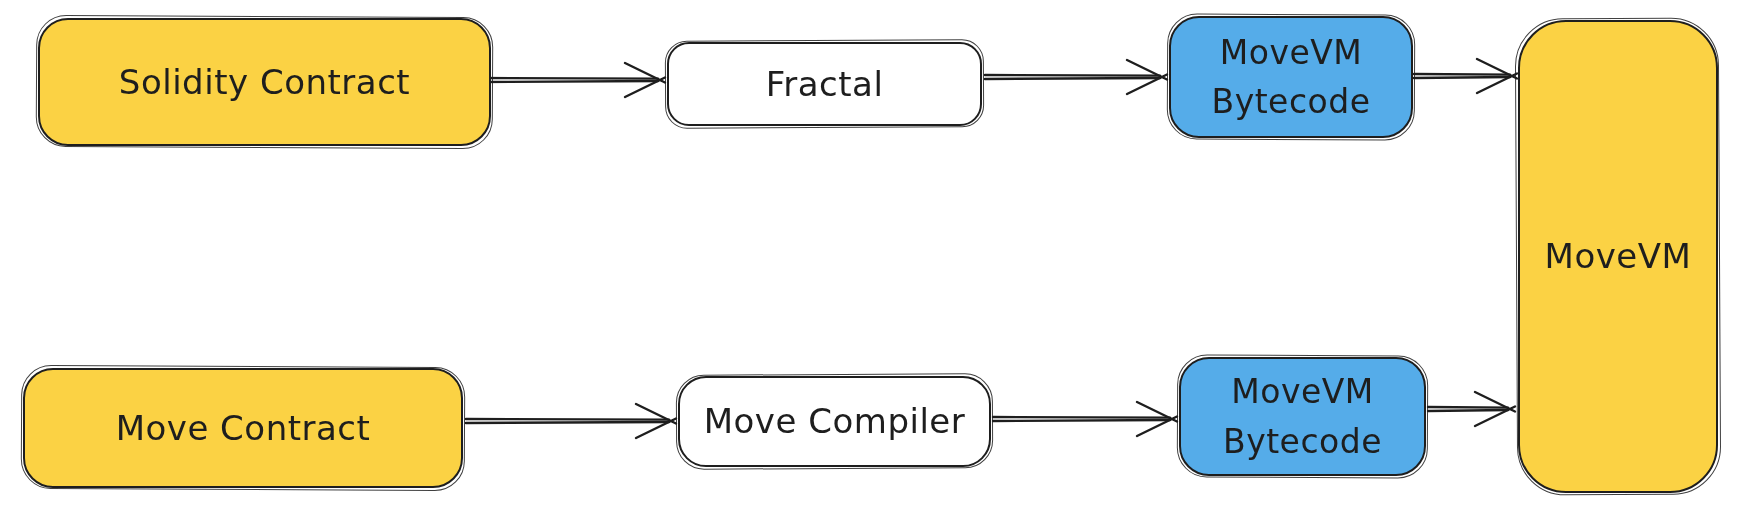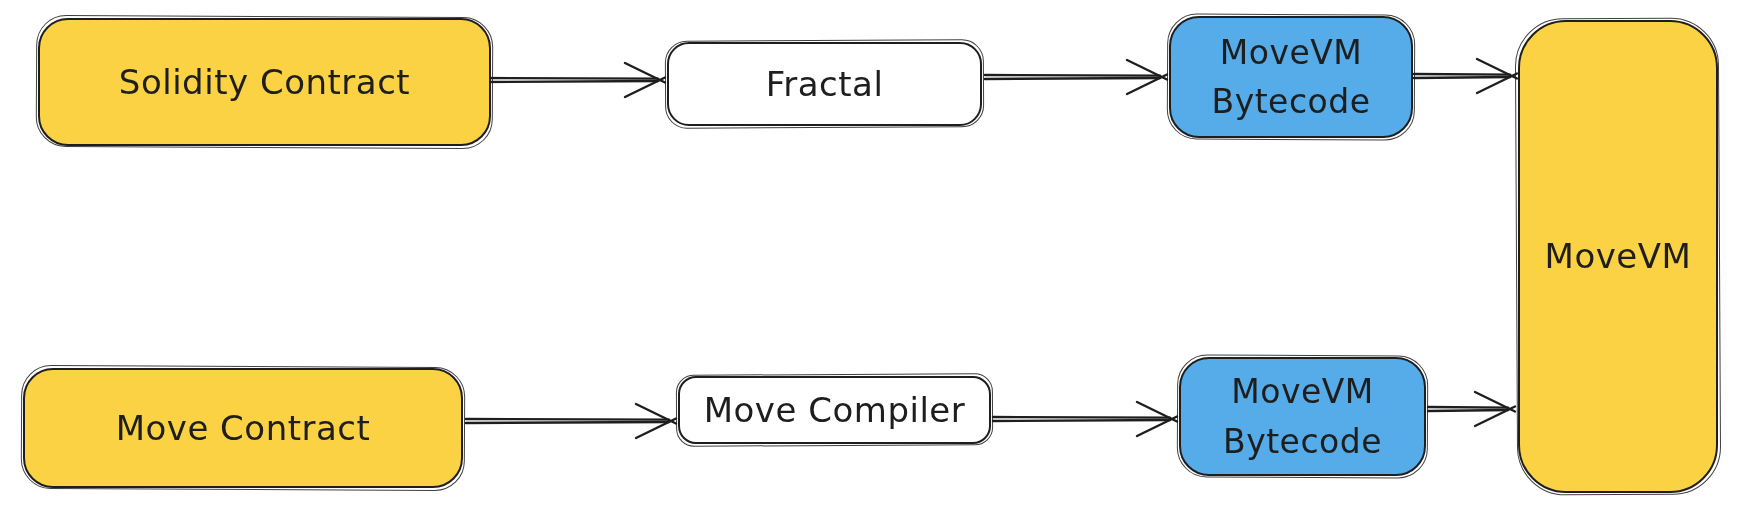--- a/index.html
+++ b/index.html
@@ -55,21 +55,21 @@
   .lbl {
     white-space: pre-line;
     line-height: 1.5;
     position: relative;
   }
   #n-solidity      { left: 22px;   top: 18px;  width: 453px; height: 128px; margin-left: 16px; }
   #n-fractal       { left: 667px;  top: 42px;  width: 315px; height: 84px;  border-radius: 22px; }
   #n-bc-top        { left: 1169px; top: 16px;  width: 244px; height: 122px; font-size: 33px; }
   #n-movevm        { left: 1518px; top: 20px;  width: 200px; height: 473px; border-radius: 48px; }
   #n-move-contract { left: 23px;   top: 362px; width: 440px; height: 120px; }
-  #n-move-compiler { left: 678px;  top: 376px; width: 313px; height: 68px;  border-radius: 18px; }
+  #n-move-compiler { left: 678px;  top: 376px; width: 313px; height: 91px;  border-radius: 28px; }
   #n-bc-bottom     { left: 1179px; top: 357px; width: 247px; height: 119px; font-size: 33px; }
 </style>
 </head>
 <body>
 
 <div class="canvas">
 
   <svg class="edges" viewBox="0 0 1737 509" xmlns="http://www.w3.org/2000/svg">
       <g>
         <path d="M 479 78 L 658 78.6" stroke="#1e1e1e"></path>

